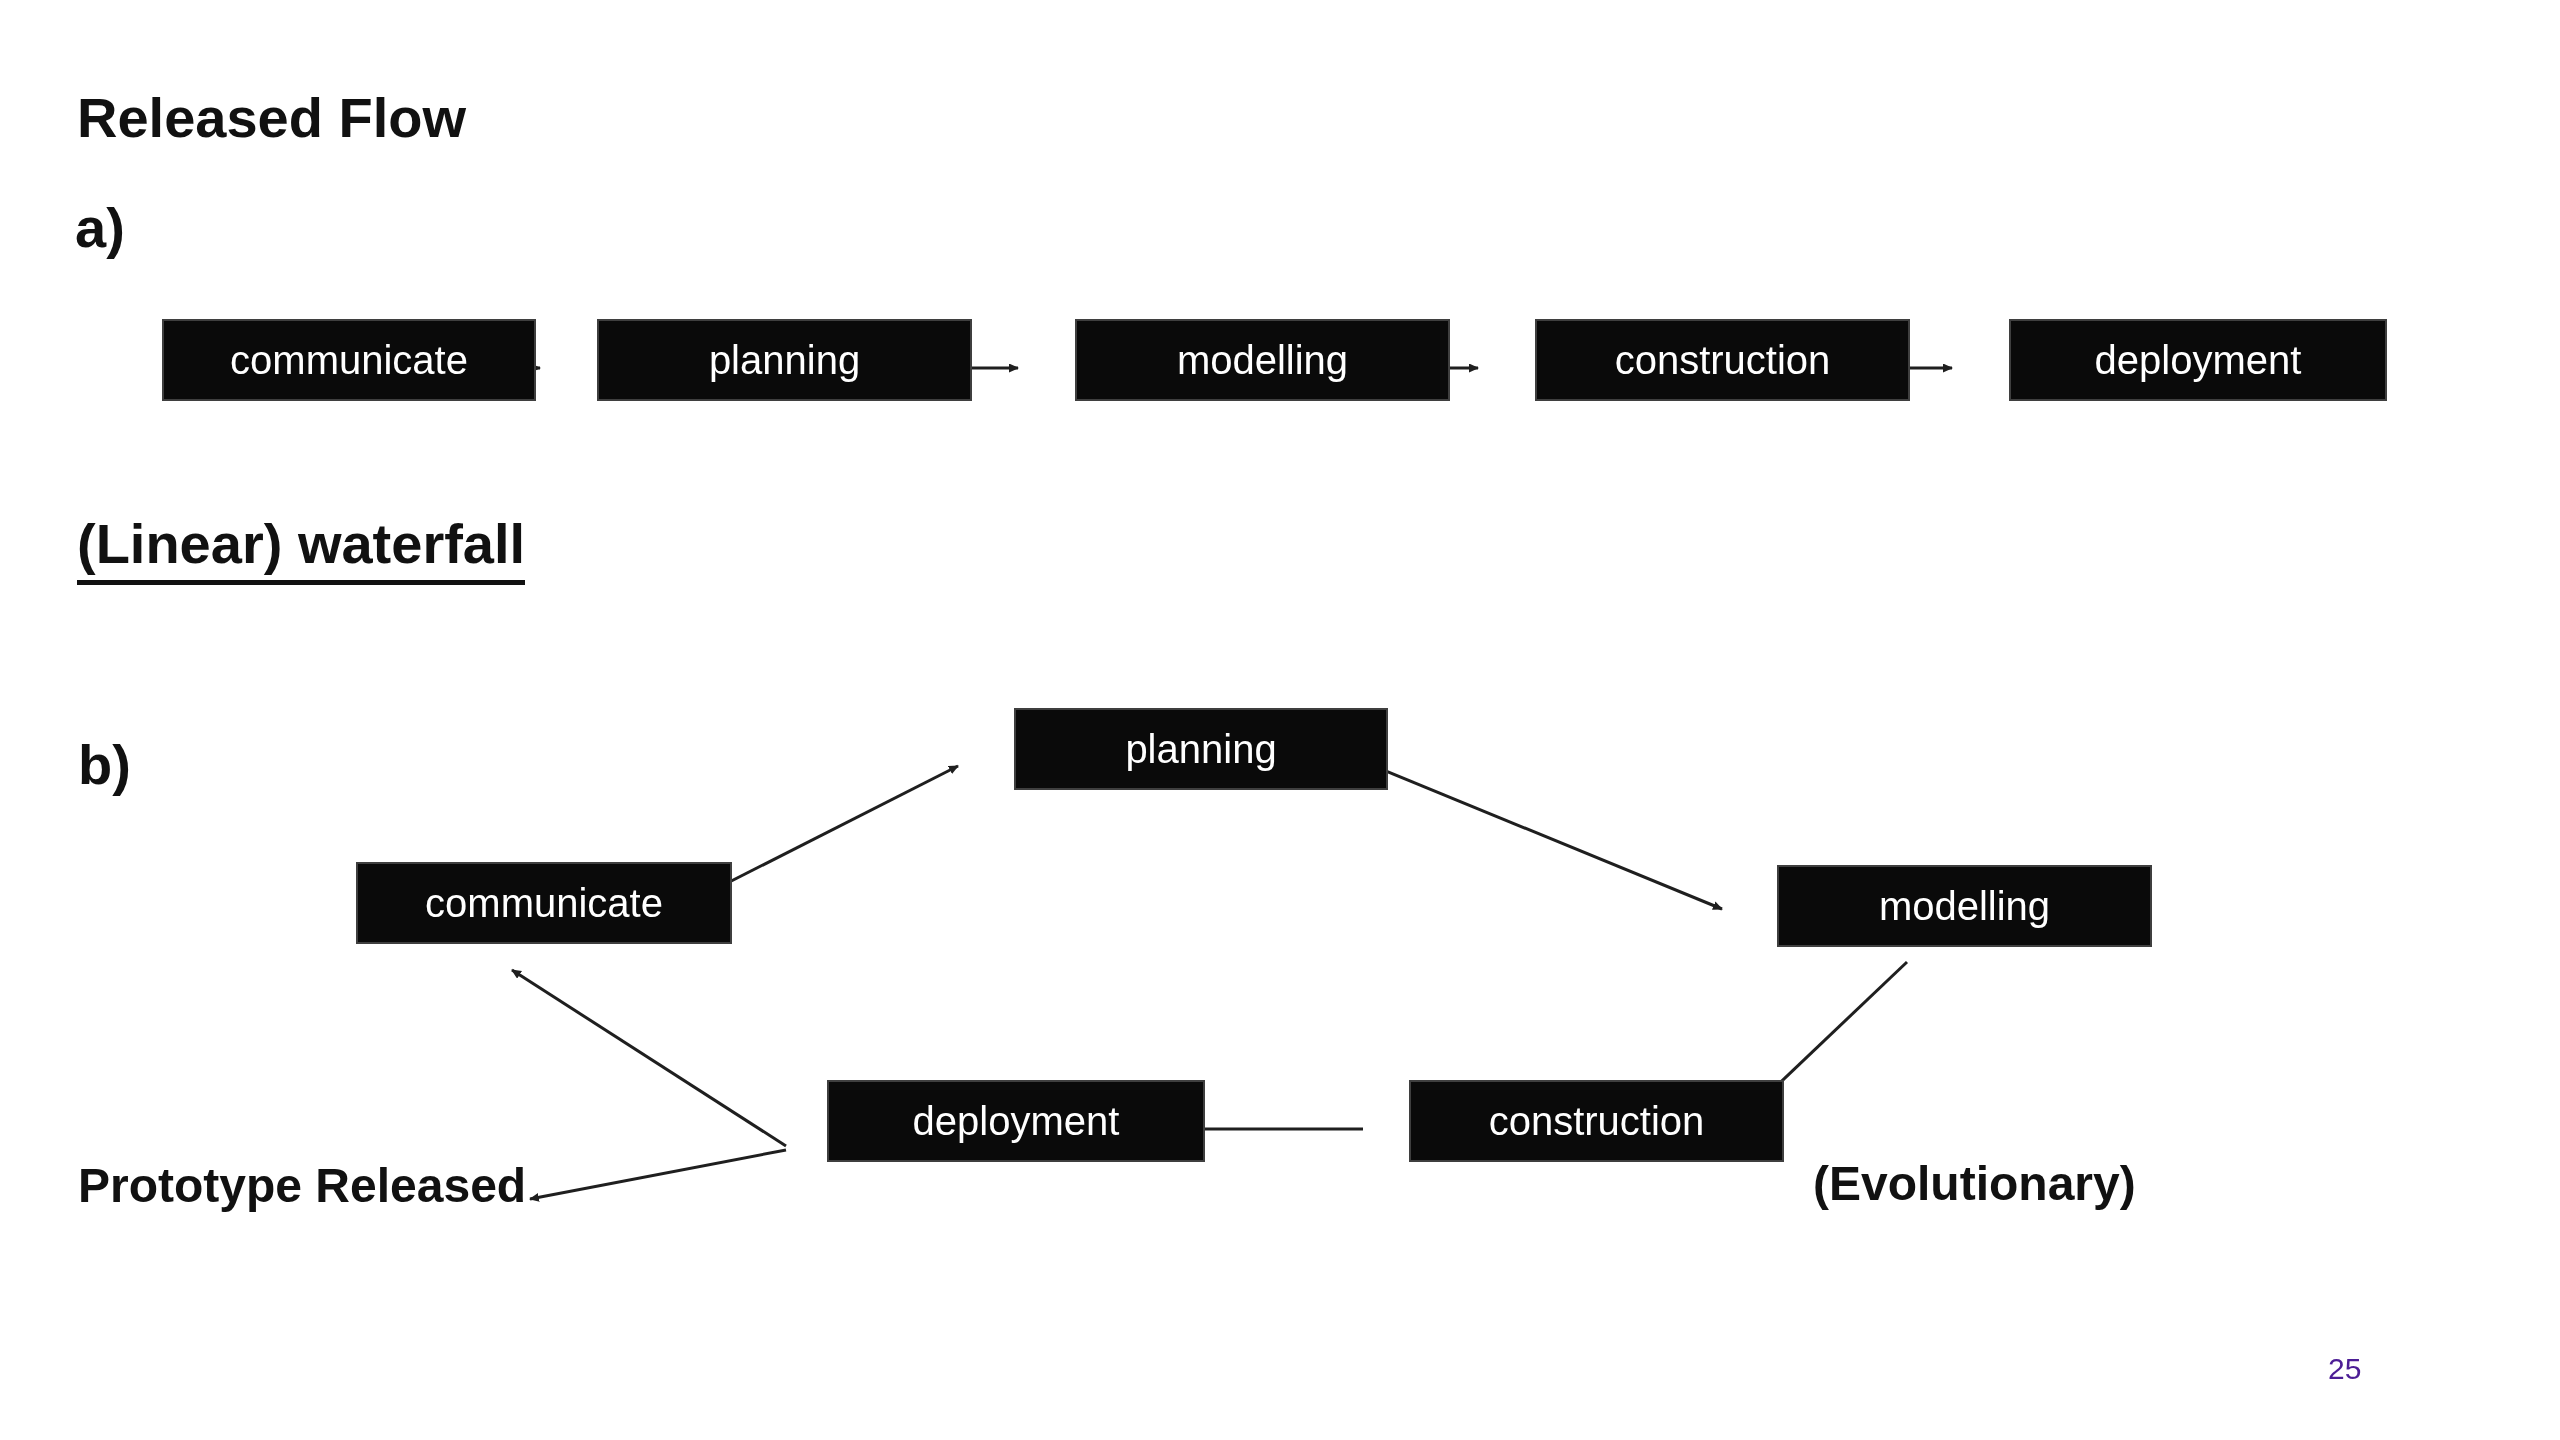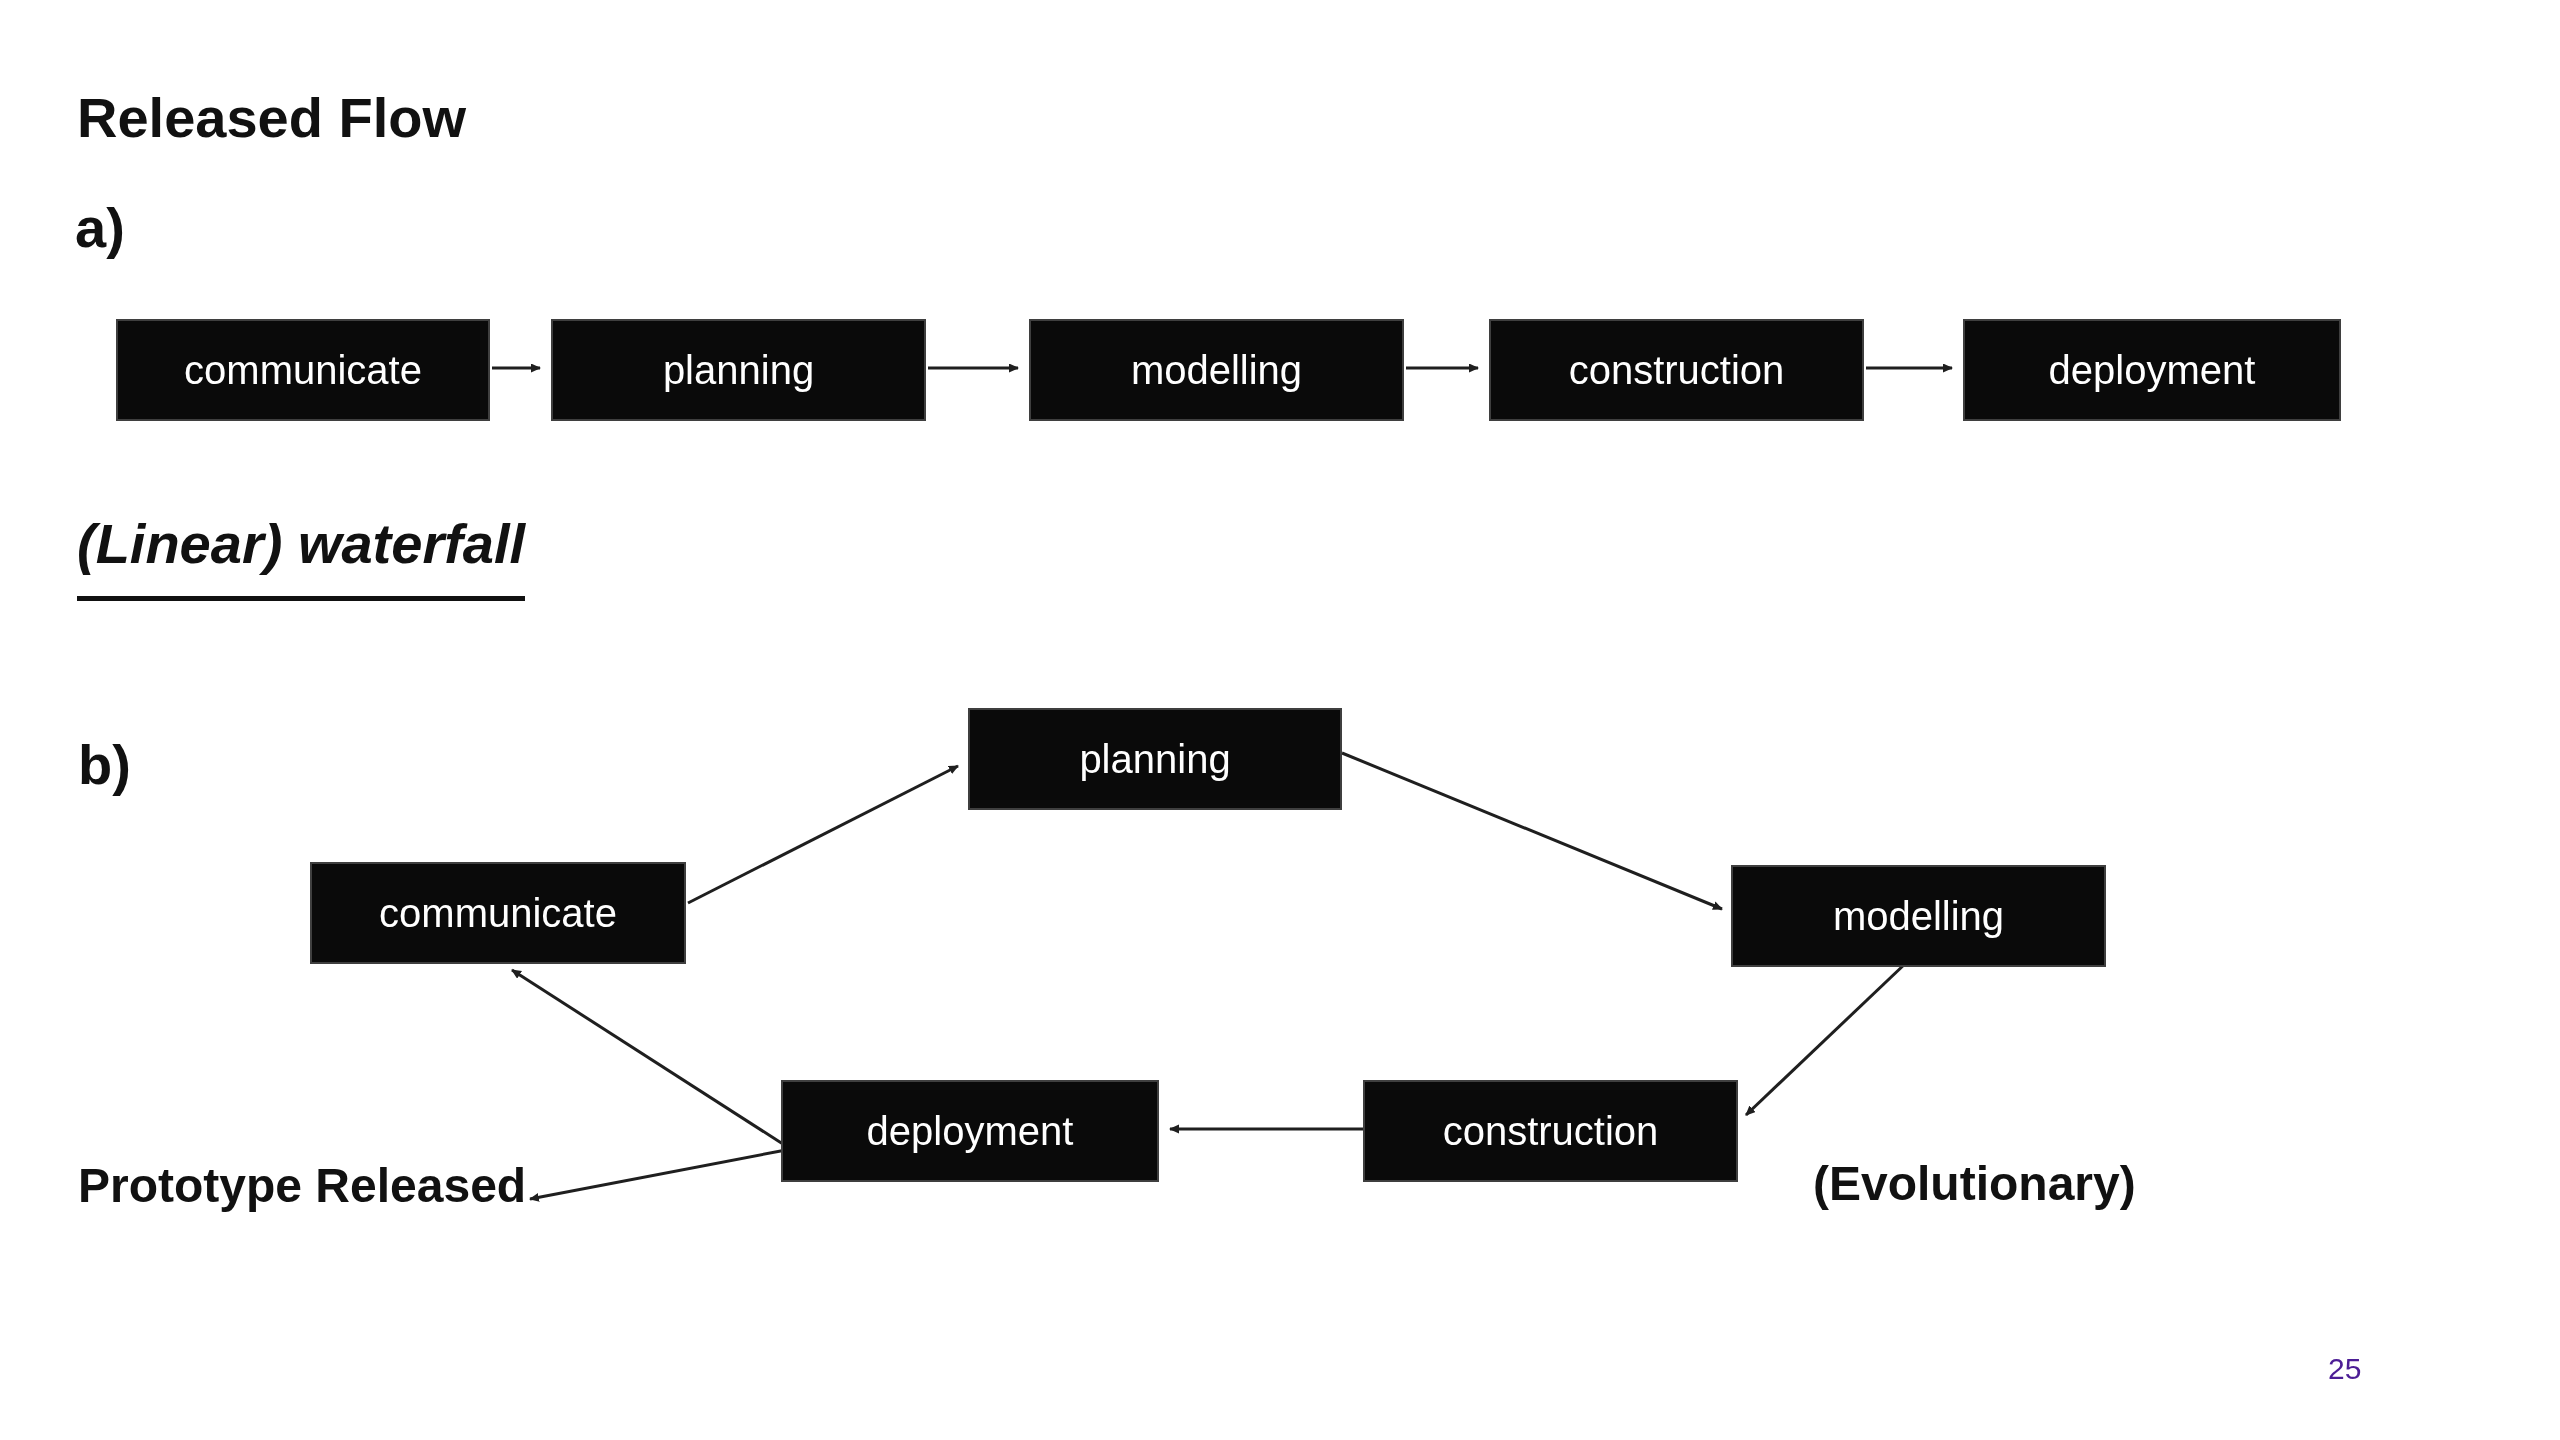--- a/index.html
+++ b/index.html
@@ -17,46 +17,46 @@
     position: absolute;
     color: #111111;
     font-weight: 700;
     font-size: 56px;
     line-height: 1.15;
     white-space: nowrap;
   }
 
   .caption-underlined {
     border-bottom: 5px solid #111111;
-    padding-bottom: 20px;
-    font-style: italic;
+    padding-bottom: 4px;
   }
 
   .annotation {
     position: absolute;
     color: #111111;
     font-weight: 700;
     font-size: 48px;
     line-height: 1.1;
     white-space: nowrap;
   }
 
   .node {
     position: absolute;
-    height: 102px;
+    height: 82px;
     background: #0a0a0a;
     border: 2px solid #3f3f3f;
     box-sizing: border-box;
     color: #ffffff;
     font-size: 40px;
     font-weight: 400;
     display: flex;
     align-items: center;
     justify-content: center;
     white-space: nowrap;
+    margin-left: 46px;
   }
 
   .arrows {
     position: absolute;
     left: 0;
     top: 0;
     width: 2560px;
     height: 1440px;
     pointer-events: none;
   }

